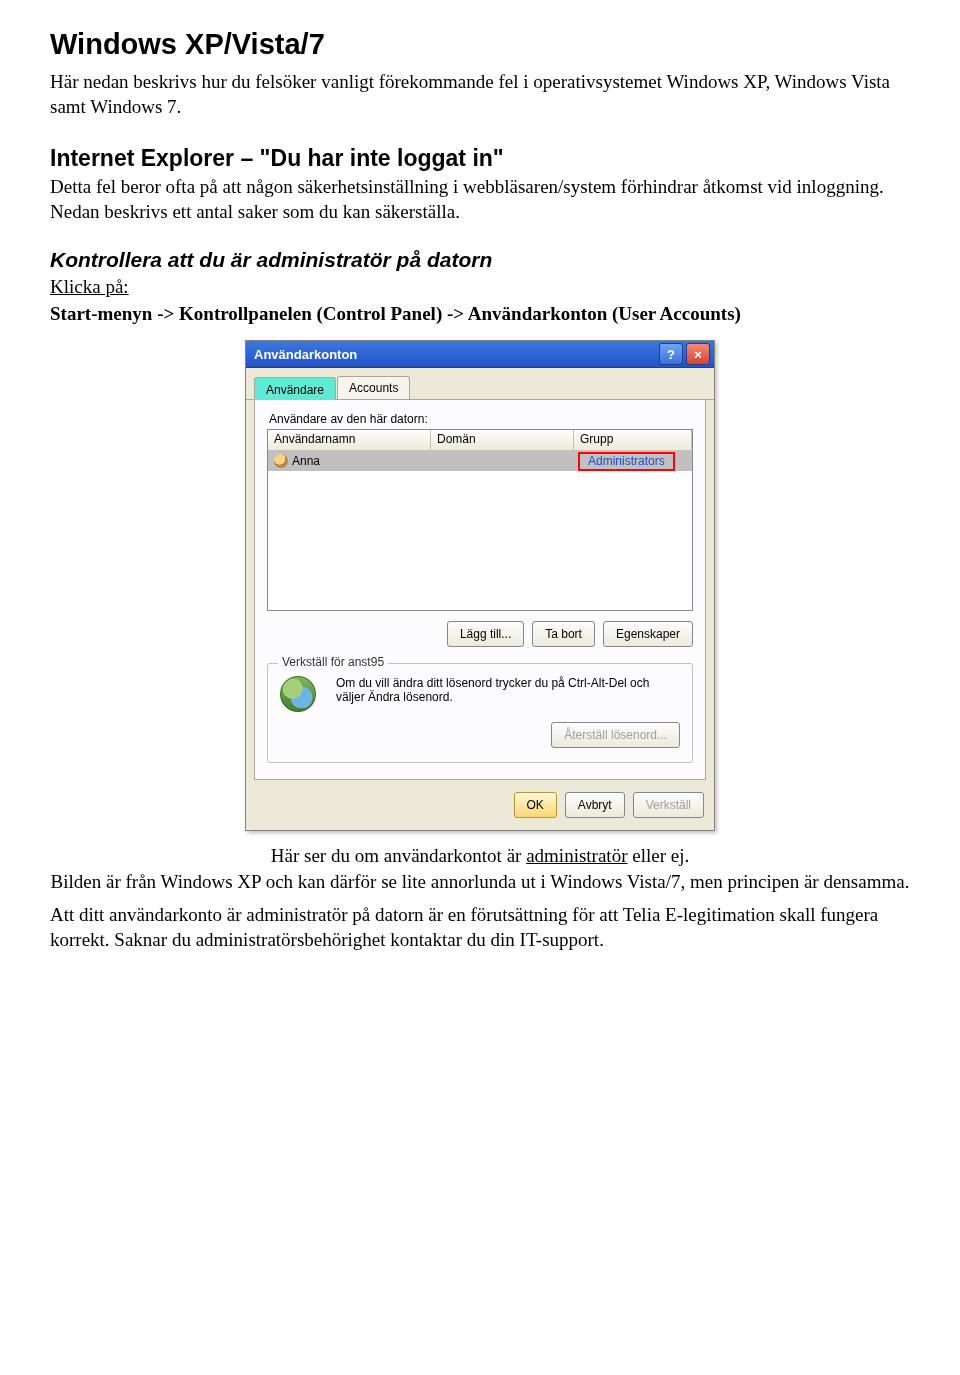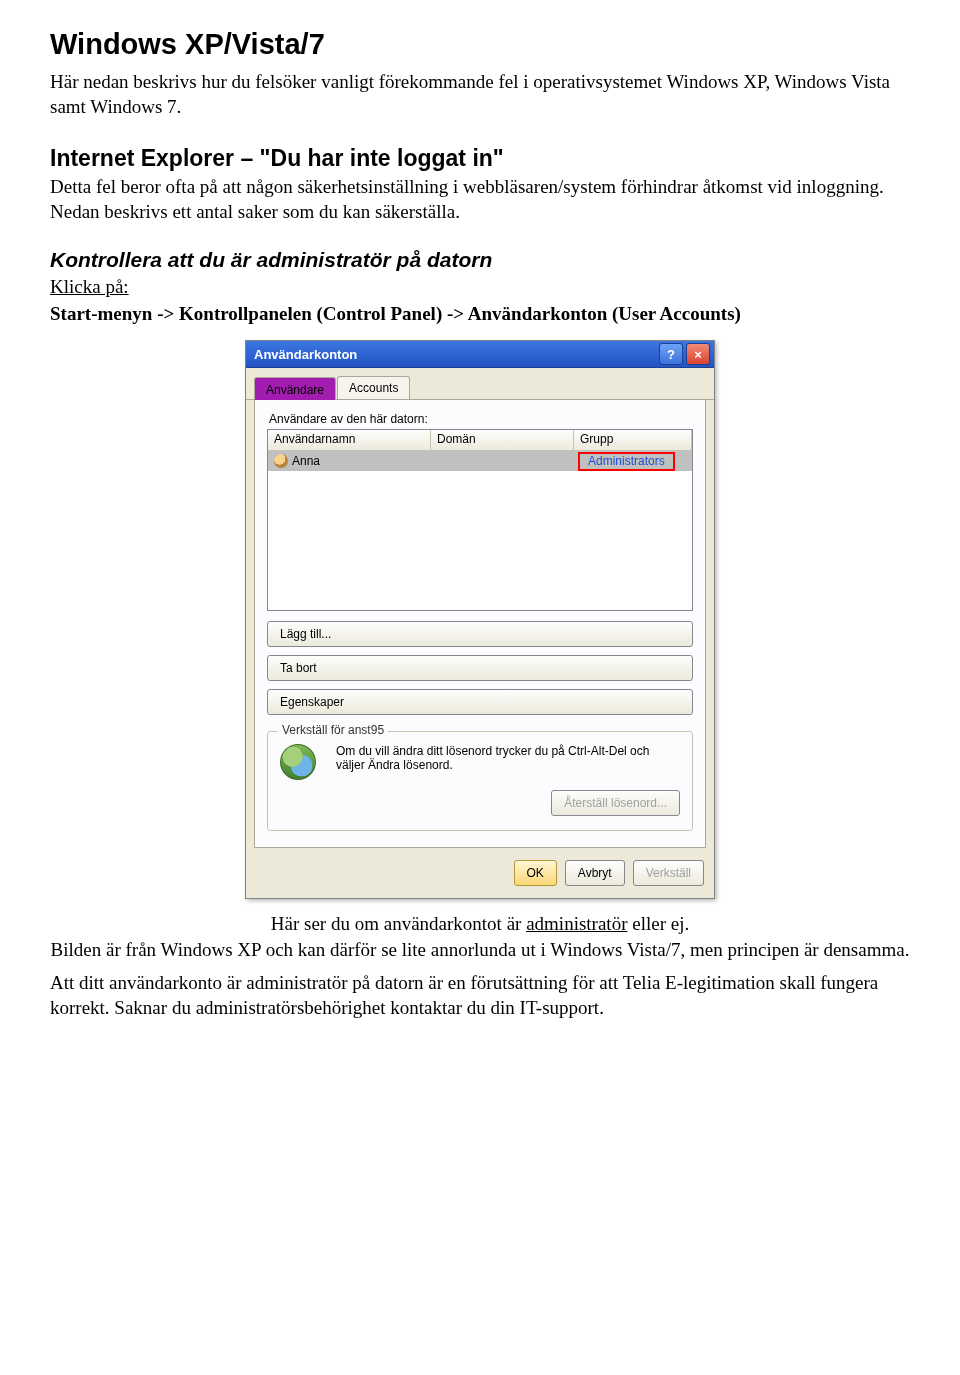--- a/index.html
+++ b/index.html
@@ -40,21 +40,21 @@
     font-weight:bold;font-size:13px;
   }
   .tb-help{background:linear-gradient(#6fa4f5,#3c71da);color:#fff;}
   .tb-close{background:linear-gradient(#f18b77,#d8432e);color:#fff;}
   .tabstrip{display:flex;padding:8px 8px 0 8px;border-bottom:1px solid #aca899;background:#ece9d8;position:relative;}
   .tab{
     padding:4px 11px 3px 11px;background:#f6f4ec;border:1px solid #aca899;
     border-bottom:none;margin-right:1px;border-radius:3px 3px 0 0;
     font-size:12px;
   }
-  .tab.active{background:#a21caf;position:relative;top:1px;padding-top:5px;}
+  .tab.active{background:#5eead4;position:relative;top:1px;padding-top:5px;}
   .panel{background:#fcfcfe;border:1px solid #aca899;border-top:none;margin:0 8px 8px 8px;padding:12px 12px 16px 12px;}
   .intro{display:flex;gap:10px;}
   .icon-users{
     width:36px;height:36px;flex:none;border-radius:3px;
     background:
       radial-gradient(circle at 40% 35%,#f6d28a 0 30%,transparent 32%),
       radial-gradient(circle at 68% 55%,#f6d28a 0 28%,transparent 30%),
       linear-gradient(#e4b94f,#b57f1a);
     box-shadow:inset 0 0 0 1px #8a6414;
   }
@@ -70,21 +70,21 @@
   .lv-cell.c-user{display:flex;align-items:center;gap:4px;}
   .lv-cell.c-user .u-icon{
     width:14px;height:14px;border-radius:50%;
     background:radial-gradient(circle at 40% 35%,#f6d28a 0 45%,#b8863a 47% 100%);
     flex:none;
   }
   .lv-cell.c-grp span{
     display:inline-block;background:#c0c0c0;border:2px solid #ff0000;
     padding:0 8px 1px 8px;color:#1d4ed8;font-size:12px;
   }
-  .btnrow{display:flex;justify-content:flex-end;gap:8px;margin-top:10px;flex-direction:column;}
+  .btnrow{display:flex;justify-content:flex-end;gap:8px;margin-top:10px;}
   .btn{
     background:linear-gradient(#fdfdfd,#eceadb);border:1px solid #828790;
     border-radius:3px;height:24px;padding:0 12px;font-size:12px;
     font-family:Tahoma,Arial,sans-serif;display:inline-flex;align-items:center;
   }
   .btn.disabled{color:#a0a0a0;}
   .group{border:1px solid #c6c3b3;border-radius:3px;padding:12px 12px 14px 12px;margin-top:16px;position:relative;}
   .group .legend{position:absolute;top:-9px;left:10px;background:#fcfcfe;padding:0 4px;color:#333;font-size:12px;}
   .grp-row{display:flex;gap:20px;align-items:flex-start;}
   .icon-pwd{

